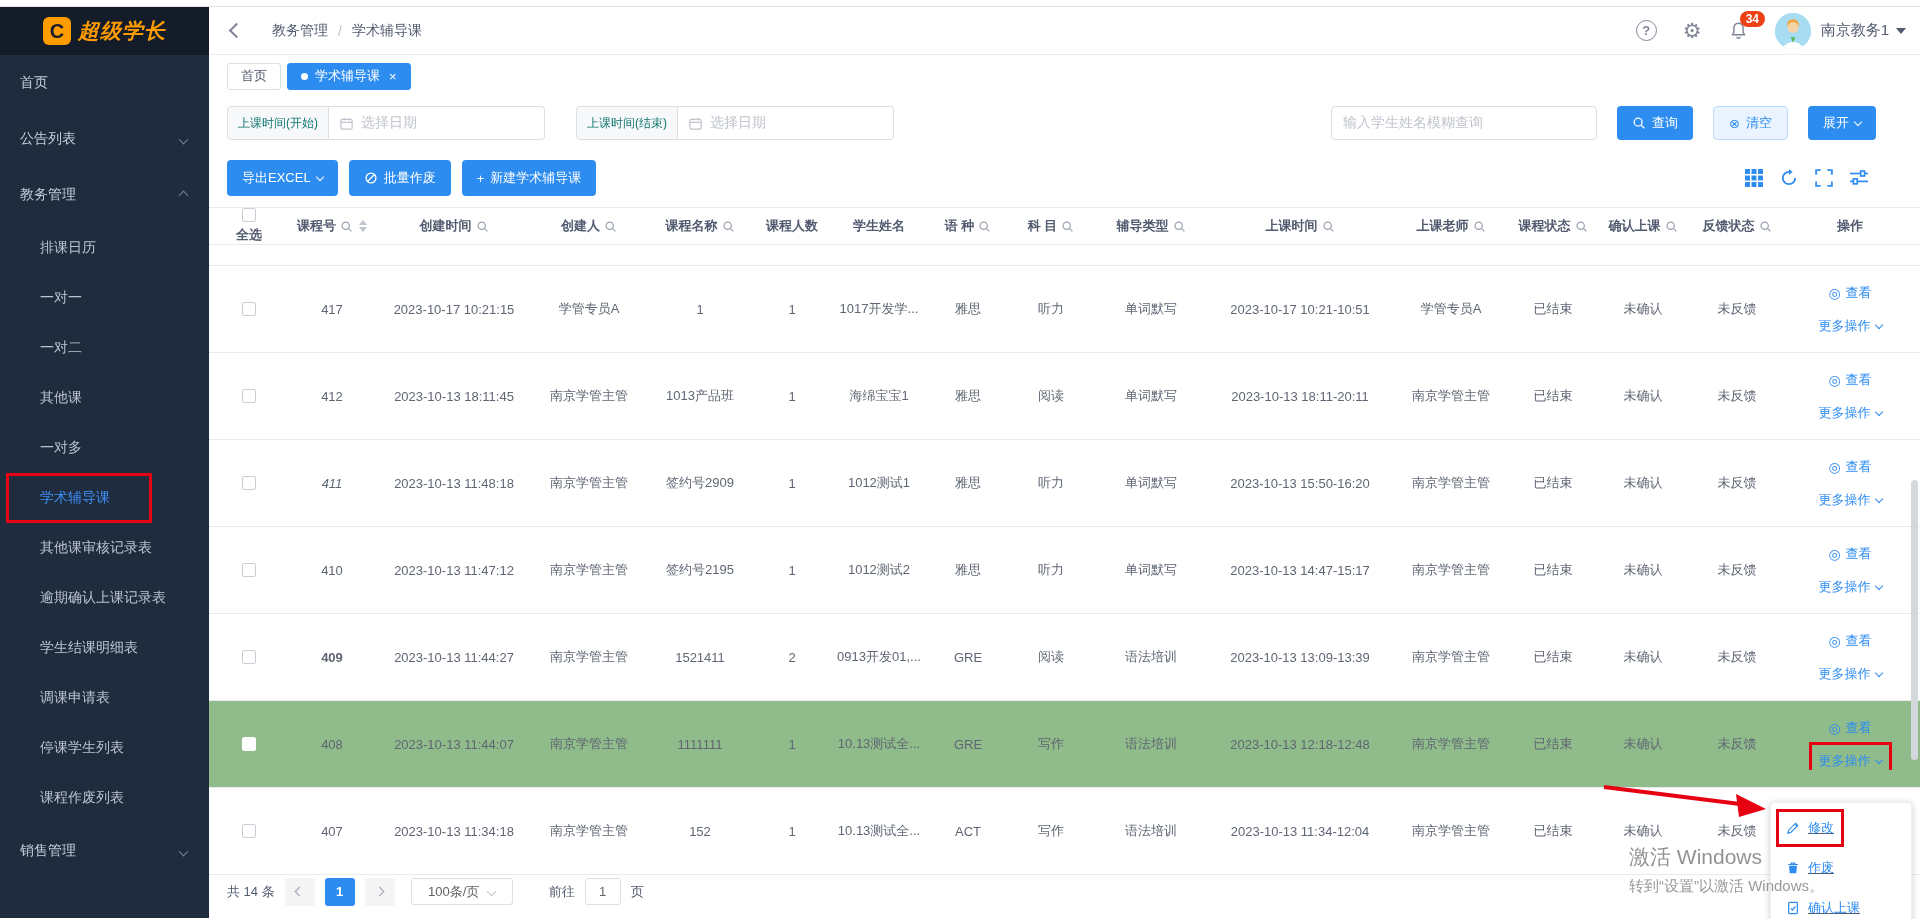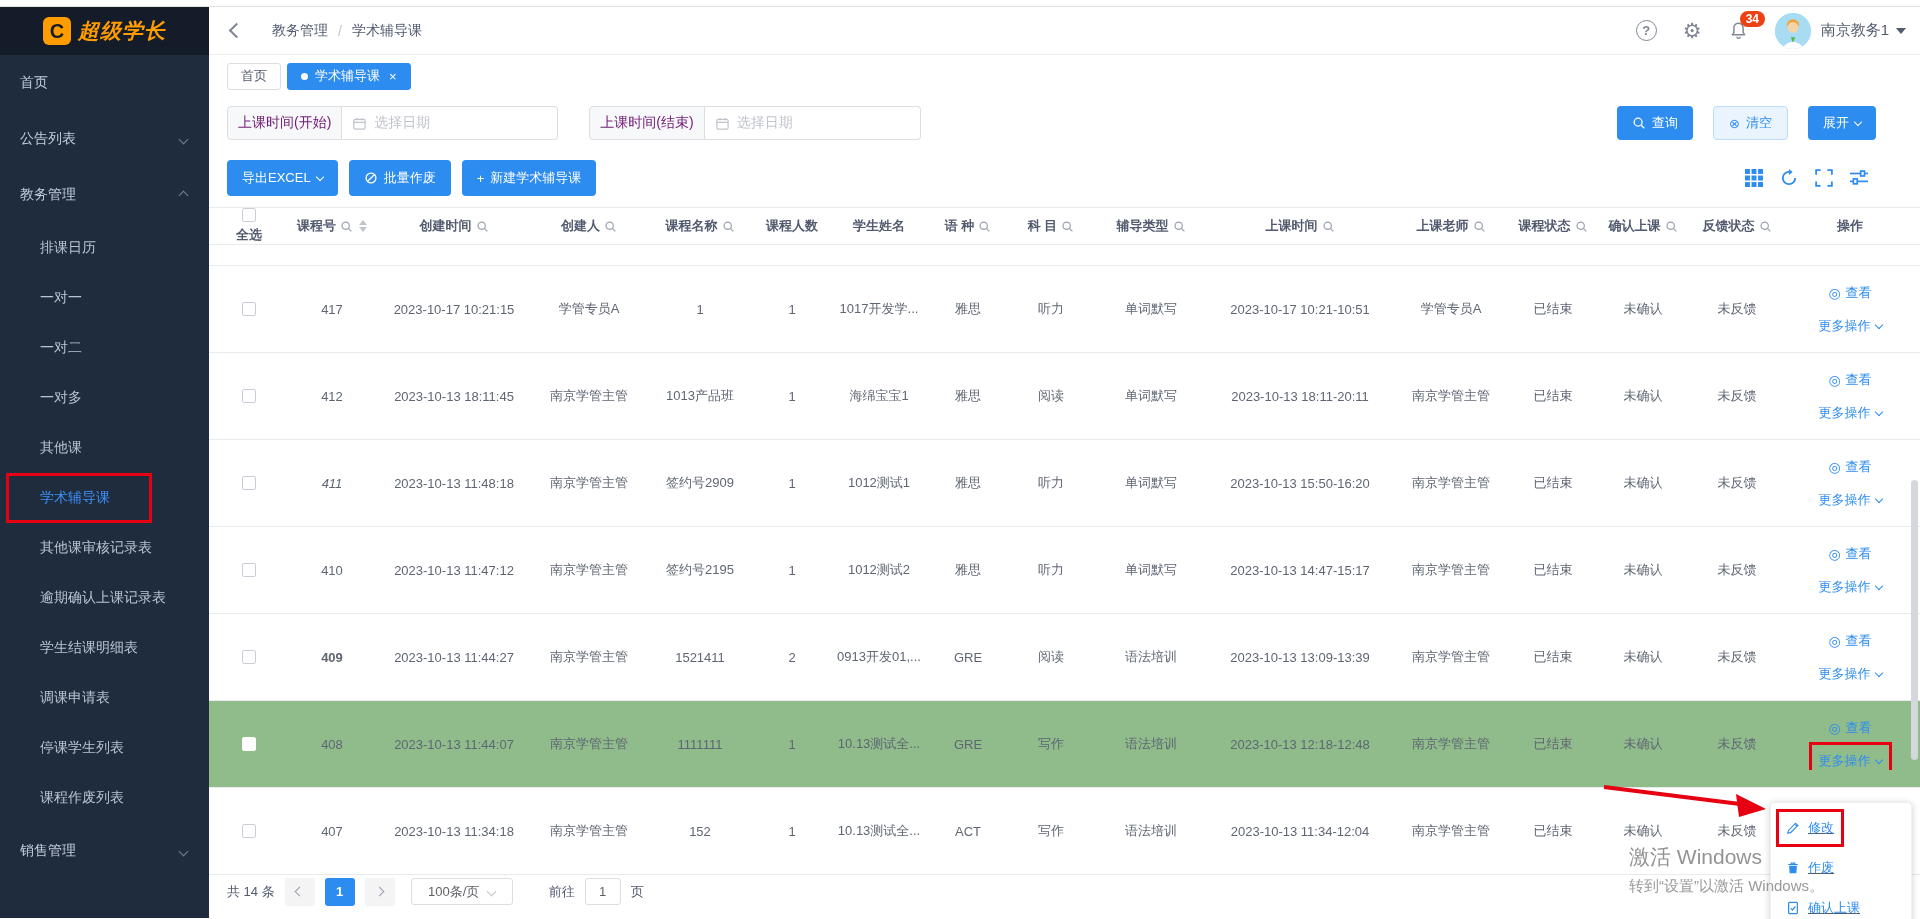--- a/index.html
+++ b/index.html
@@ -46,21 +46,21 @@
   .tabsbar { height:42px; display:flex; align-items:center; gap:6px; padding-left:18px; }
   .tab { height:27px; display:flex; align-items:center; gap:7px; border:1px solid #dcdee2; border-radius:3px; background:#fff; padding:0 13px; font-size:13px; color:#515a6e; cursor:pointer; }
   .tab.active { background:#2d8cf0; border-color:#2d8cf0; color:#fff; }
   .tab .dot { width:7px; height:7px; border-radius:50%; background:#fff; }
   .tab .x { font-size:13px; margin-left:2px; cursor:pointer; }
 
   
   .filterbar { height:52px; display:flex; align-items:center; padding-left:18px; }
   .fgroup { display:flex; align-items:center; }
   .fgroup + .fgroup { margin-left:31px; }
-  .flabel { height:34px; display:flex; align-items:center; padding:0 10px; border:1px solid #dcdee2; border-radius:4px 0 0 4px; background:#f7f8fa; font-size:14px; color:#701a75; white-space:nowrap; }
+  .flabel { height:34px; display:flex; align-items:center; padding:0 10px; border:1px solid #dcdee2; border-radius:4px 0 0 4px; background:#f7f8fa; font-size:12px; color:#0f766e; white-space:nowrap; }
   .finput { height:34px; width:216px; border:1px solid #dcdee2; border-left:none; border-radius:0 4px 4px 0; background:#fff; display:flex; align-items:center; gap:7px; padding:0 10px; cursor:text; }
   .finput .ph, .sinput .ph { color:#c0c4cc; font-size:14px; }
   .icon { display:inline-flex; color:#c0c4cc; }
   .fright { margin-left:auto; display:flex; align-items:center; gap:20px; margin-right:44px; }
   .sinput { height:34px; width:266px; border:1px solid #dcdee2; border-radius:4px; display:flex; align-items:center; padding:0 11px; cursor:text; }
   .btn { height:34px; border:none; border-radius:4px; font-size:13px; display:inline-flex; align-items:center; gap:6px; padding:0 15px; cursor:pointer; font-family:inherit; }
   .btn-blue { background:#2d8cf0; color:#fff; }
   .btn-ghost { background:#eaf4fe; color:#2d8cf0; border:1px solid #bcdcfc; }
   .btn .chev { width:6px; height:6px; margin-top:-3px; }
 
@@ -134,24 +134,24 @@
         <div class="mi sub">
           <span>排课日历</span>
         </div>
         <div class="mi sub">
           <span>一对一</span>
         </div>
         <div class="mi sub">
           <span>一对二</span>
         </div>
         <div class="mi sub">
+          <span>其他课</span>
+        </div>
+        <div class="mi sub">
           <span>一对多</span>
-        </div>
-        <div class="mi sub">
-          <span>其他课</span>
         </div>
         <div class="mi sub active">
           <span>学术辅导课</span>
           <div class="mi-red"></div>
         </div>
         <div class="mi sub">
           <span>其他课审核记录表</span>
         </div>
         <div class="mi sub">
           <span>逾期确认上课记录表</span>
@@ -243,20 +243,23 @@
                 <rect x="2" y="3.5" width="12" height="10.5" rx="1.5" fill="none" stroke="currentColor" stroke-width="1.3"></rect>
                 <line x1="2" y1="6.8" x2="14" y2="6.8" stroke="currentColor" stroke-width="1.3"></line>
                 <line x1="5.5" y1="2" x2="5.5" y2="4.8" stroke="currentColor" stroke-width="1.3"></line>
                 <line x1="10.5" y1="2" x2="10.5" y2="4.8" stroke="currentColor" stroke-width="1.3"></line>
               </svg>
             </span>
           <span class="ph">选择日期</span>
         </div>
       </div>
       <div class="fright">
+        <div class="sinput">
+          <span class="ph">输入学生姓名模糊查询</span>
+        </div>
         <button class="btn btn-blue">
           <span class="icon" style="color:#fff">
               <svg width="14" height="14" viewBox="0 0 16 16">
                 <circle cx="7" cy="7" r="4.5" fill="none" stroke="currentColor" stroke-width="1.5"></circle>
                 <line x1="10.6" y1="10.6" x2="14" y2="14" stroke="currentColor" stroke-width="1.5"></line>
               </svg>
             </span>
           <span>查询</span>
         </button>
         <button class="btn btn-ghost">

